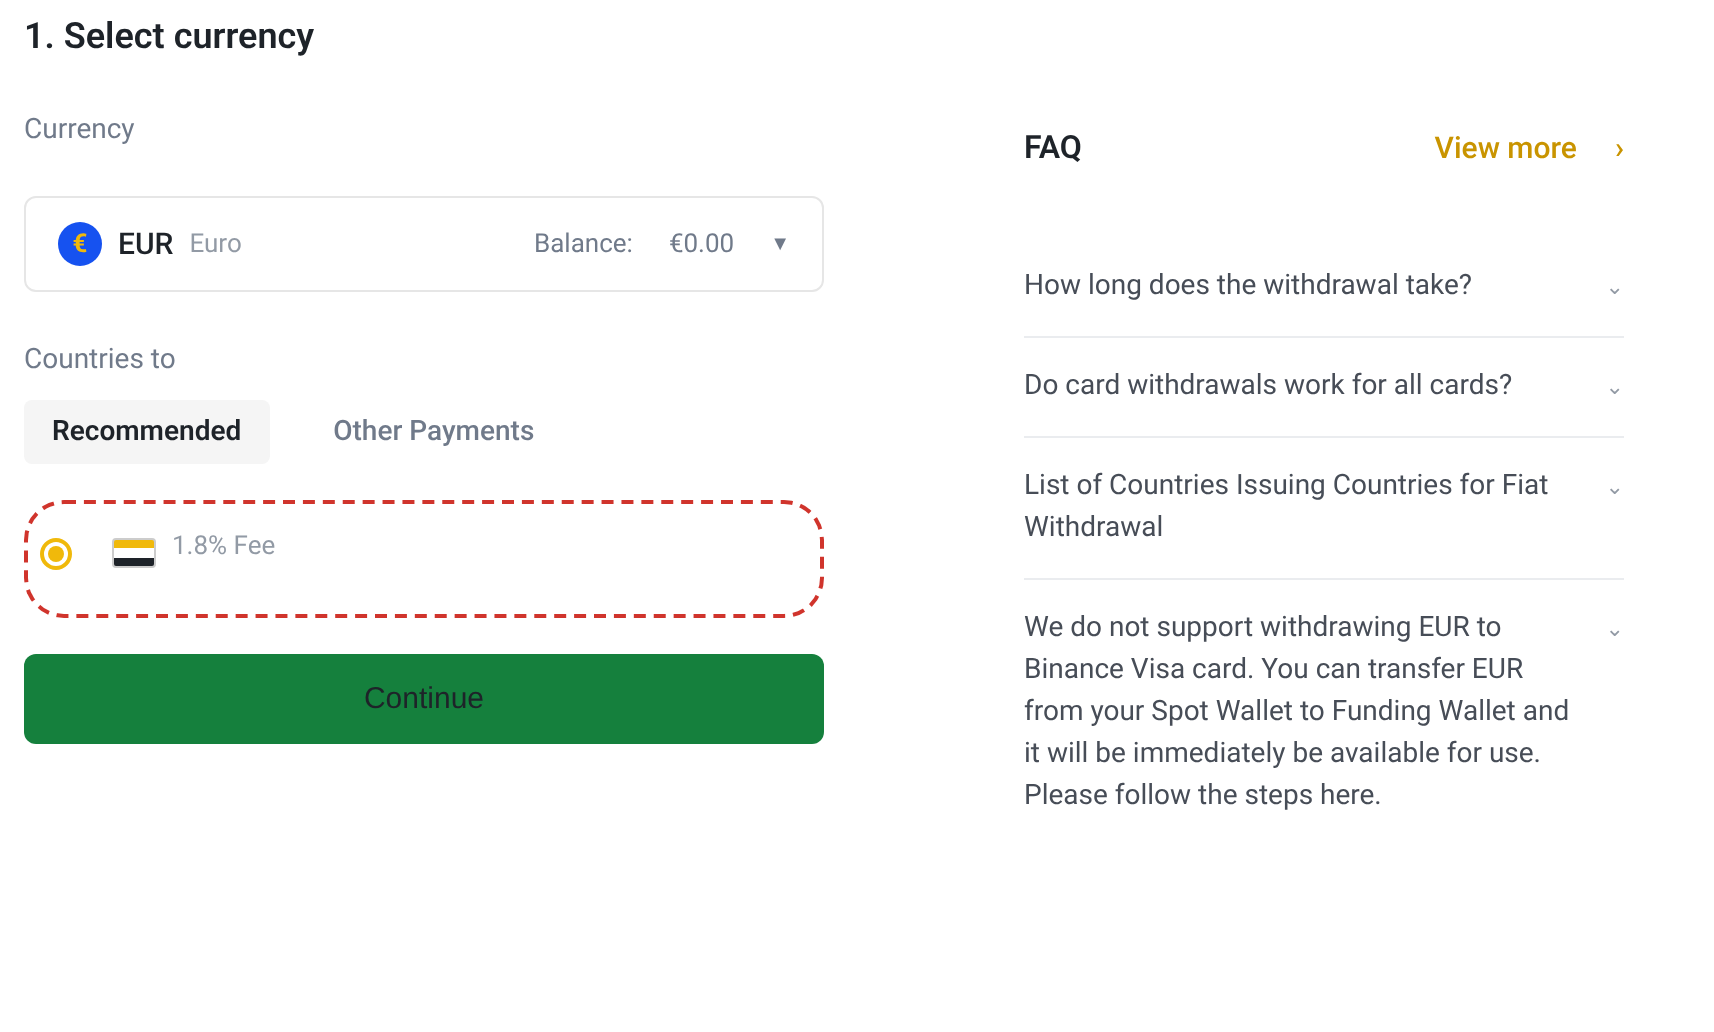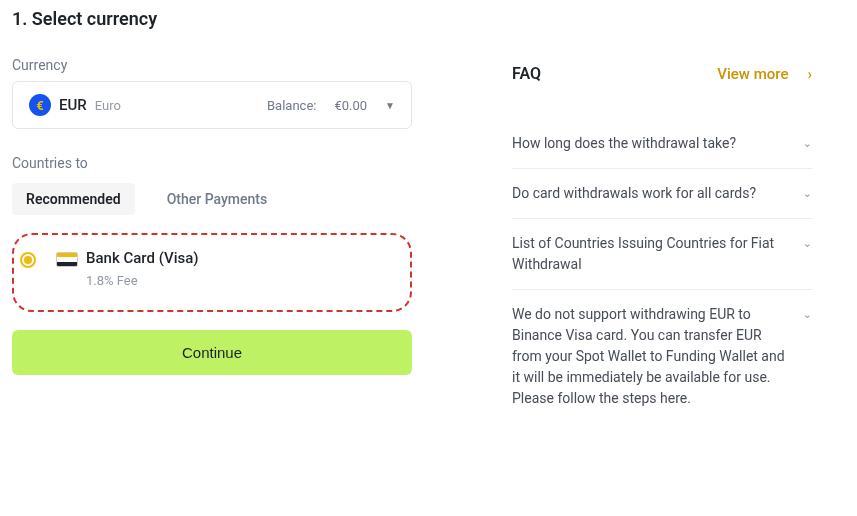--- a/index.html
+++ b/index.html
@@ -25,21 +25,21 @@
     }
     .step-heading {
       font-size: 18px;
       font-weight: 600;
       color: #1e2329;
       margin-bottom: 28px;
     }
     .field-label {
       font-size: 14px;
       color: #707a8a;
-      margin-bottom: 8px;
+      margin-bottom: 25px;
     }
     .currency-selector {
       display: flex;
       align-items: center;
       justify-content: space-between;
       border: 1px solid #e6e6e6;
       border-radius: 6px;
       padding: 12px 16px;
       margin-bottom: 26px;
       cursor: pointer;
@@ -152,21 +152,21 @@
       color: #1e2329;
       font-weight: 500;
     }
     .option-fee {
       font-size: 13px;
       color: #929aa5;
     }
     .continue-btn {
       width: 100%;
       padding: 14px;
-      background: #bef264;
+      background: #15803d;
       border: none;
       border-radius: 6px;
       font-size: 15px;
       font-weight: 500;
       color: #1e2329;
       cursor: pointer;
     }
     .faq-header {
       display: flex;
       justify-content: space-between;
@@ -239,21 +239,20 @@
     <div class="tab active">Recommended</div>
     <div class="tab">Other Payments</div>
   </div>
 
   <div class="payment-option">
     <div class="radio-outer">
       <div class="radio-inner"></div>
     </div>
     <div class="card-icon"></div>
     <div class="option-text">
-      <div class="option-title">Bank Card (Visa)</div>
       <div class="option-fee">1.8% Fee</div>
     </div>
   </div>
 
   <button class="continue-btn">Continue</button>
 </div>
 
 <div class="right-col">
   <div class="faq-header">
     <div class="faq-title">FAQ</div>

